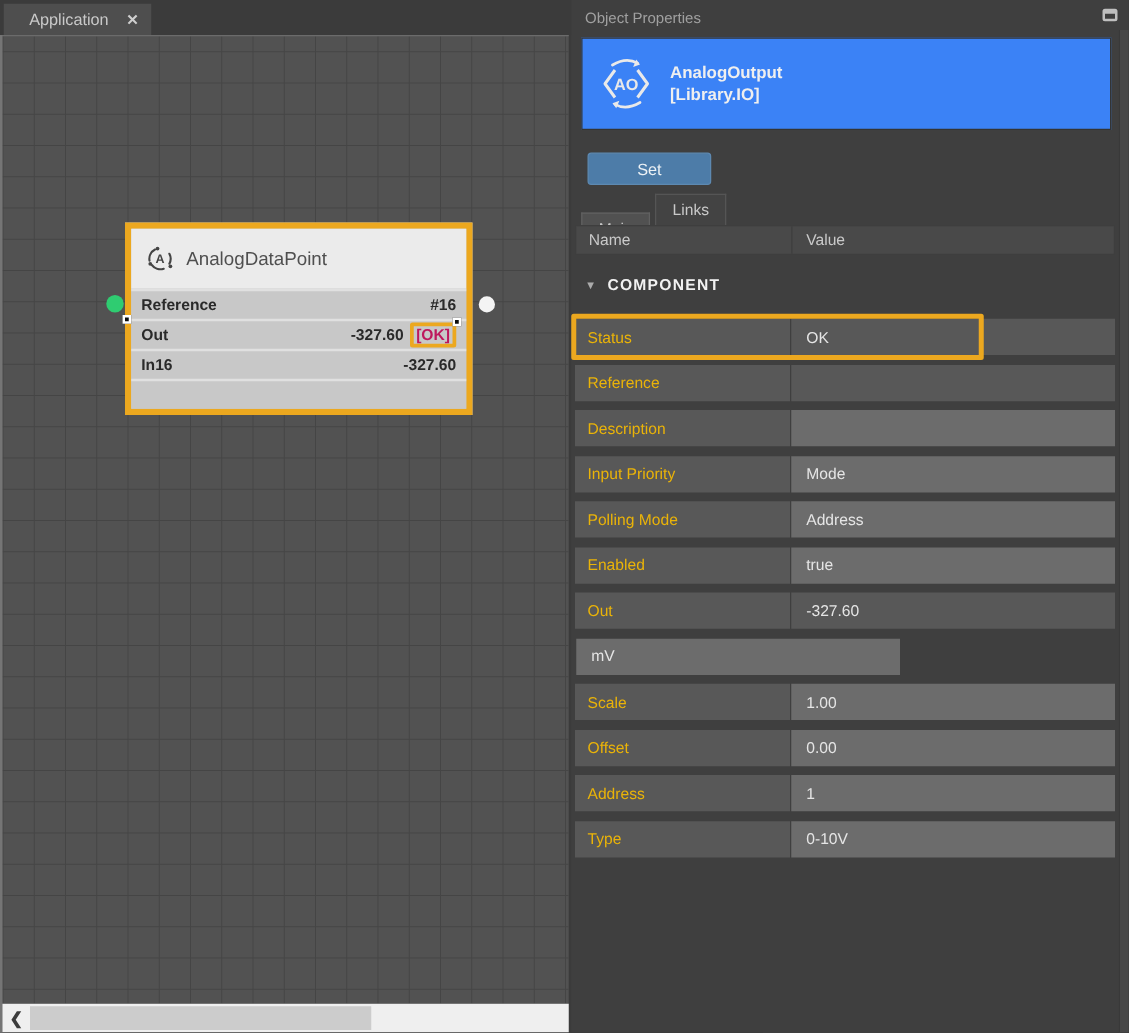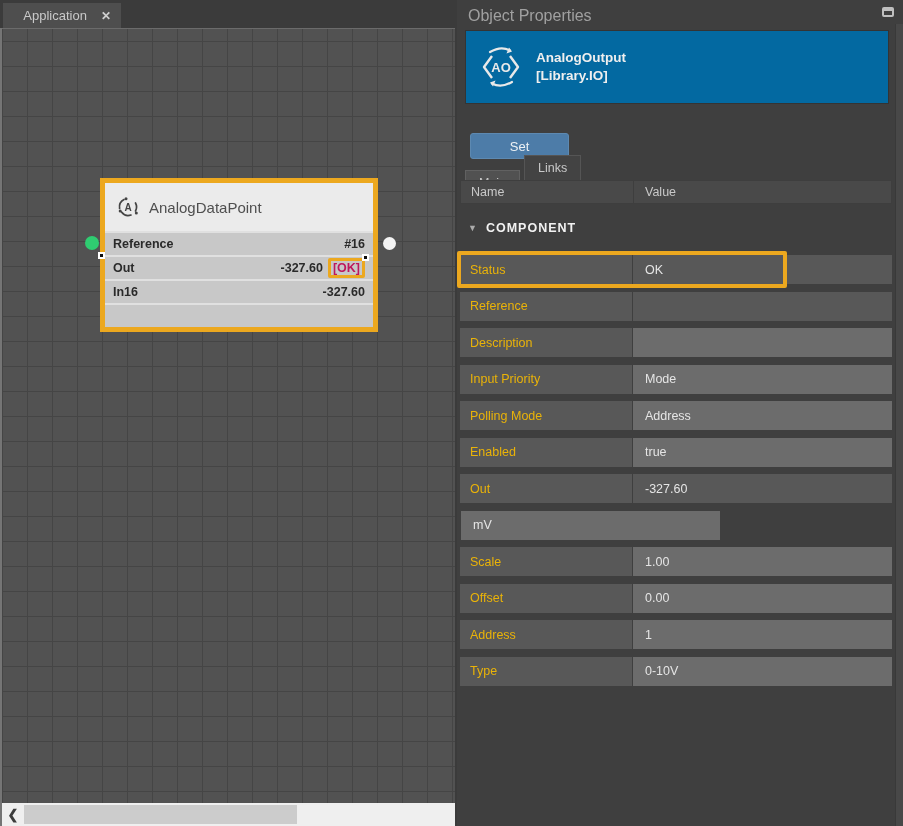--- a/index.html
+++ b/index.html
@@ -67,41 +67,40 @@
   .hscroll { position:absolute; left:0; top:803px; width:455px; height:23px; background:#efefef; z-index:5; }
   .hscroll-arrow {
     position:absolute; left:2px; top:0; width:22px; height:23px;
     display:flex; align-items:center; justify-content:center;
     color:#3c3c3c; font-size:13px; font-weight:bold;
   }
   .hscroll-thumb { position:absolute; left:24px; top:2px; width:273px; height:19px; background:#cccccc; }
 
   
   .panel { position:absolute; left:457px; top:0; width:446px; height:826px; background:#3f3f3f; }
-  .panel-title { position:absolute; left:11px; top:7px; color:#a0a0a0; font-size:16px; }
+  .panel-title { position:absolute; left:11px; top:7px; color:#a0a0a0; font-size:12px; }
   .dock-icon {
     position:absolute; right:9px; top:7px; width:12px; height:10px;
     border:2px solid #c0c0c0; border-top-width:4px; border-radius:2px; z-index:7;
   }
   .vtrack { position:absolute; right:0; top:24px; width:8px; height:802px; background:#484848; border-left:1px solid #393939; }
 
   .info-box {
     position:absolute; left:8px; top:30px; width:424px; height:74px;
-    background:#0369a1; border:1px solid #343434;
+    background:#3b82f6; border:1px solid #343434;
     display:flex; align-items:center; gap:13px; padding:0 13px;
   }
   .obj-icon { width:44px; height:44px; flex:0 0 auto; }
   .obj-name { color:#efefef; font-weight:bold; font-size:13.5px; line-height:1.3; }
 
   .set-btn {
     position:absolute; left:13px; top:122px; width:99px; height:26px;
     background:var(--button_blue); border:1px solid #5d89b1; border-radius:3px;
     color:#ecf1f5; font-size:13px; display:flex; align-items:center; justify-content:center;
     cursor:default;
-    margin-top:11px;
   }
 
   .ptabs { position:absolute; left:8px; top:155px; height:25px; display:flex; gap:4px; }
   .ptab {
     height:25px; padding:0 13px; display:flex; align-items:center;
     font-size:12.5px; color:#c9c9c9; background:#434343;
     border:1px solid #555555; border-bottom:none;
   }
   .ptab.active { background:#515151; border-color:#616161;margin-top:15px; }
 

